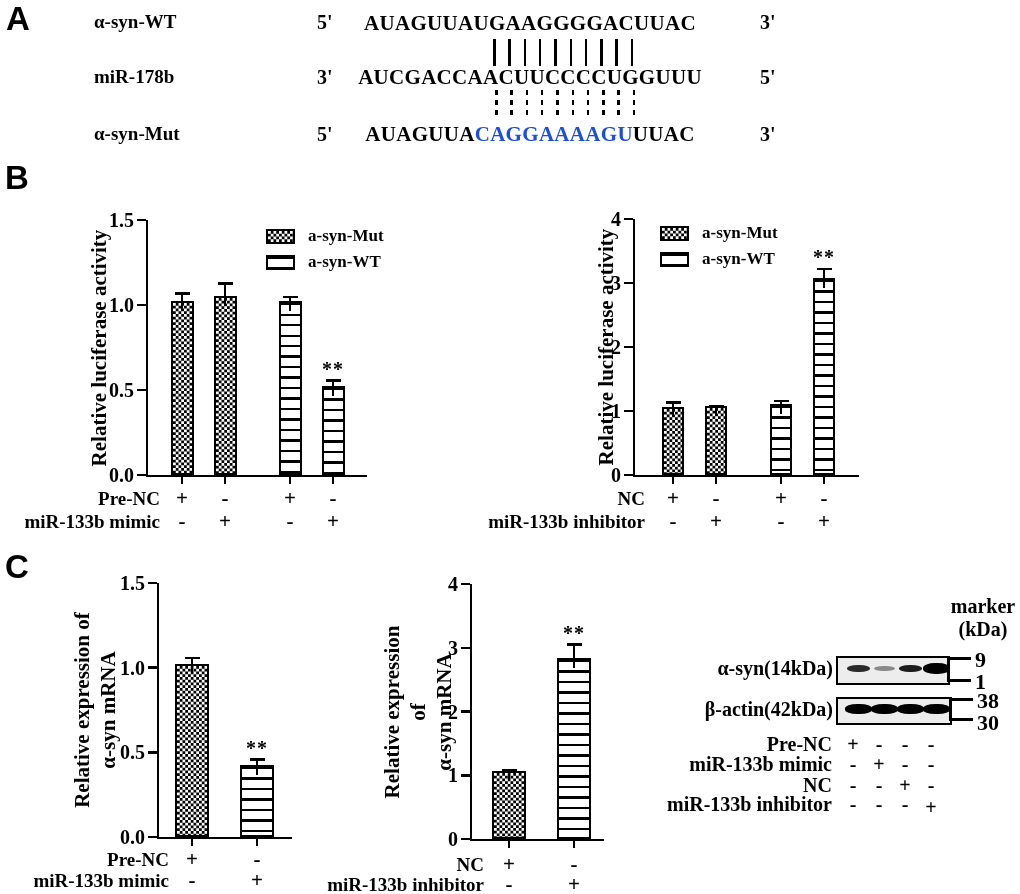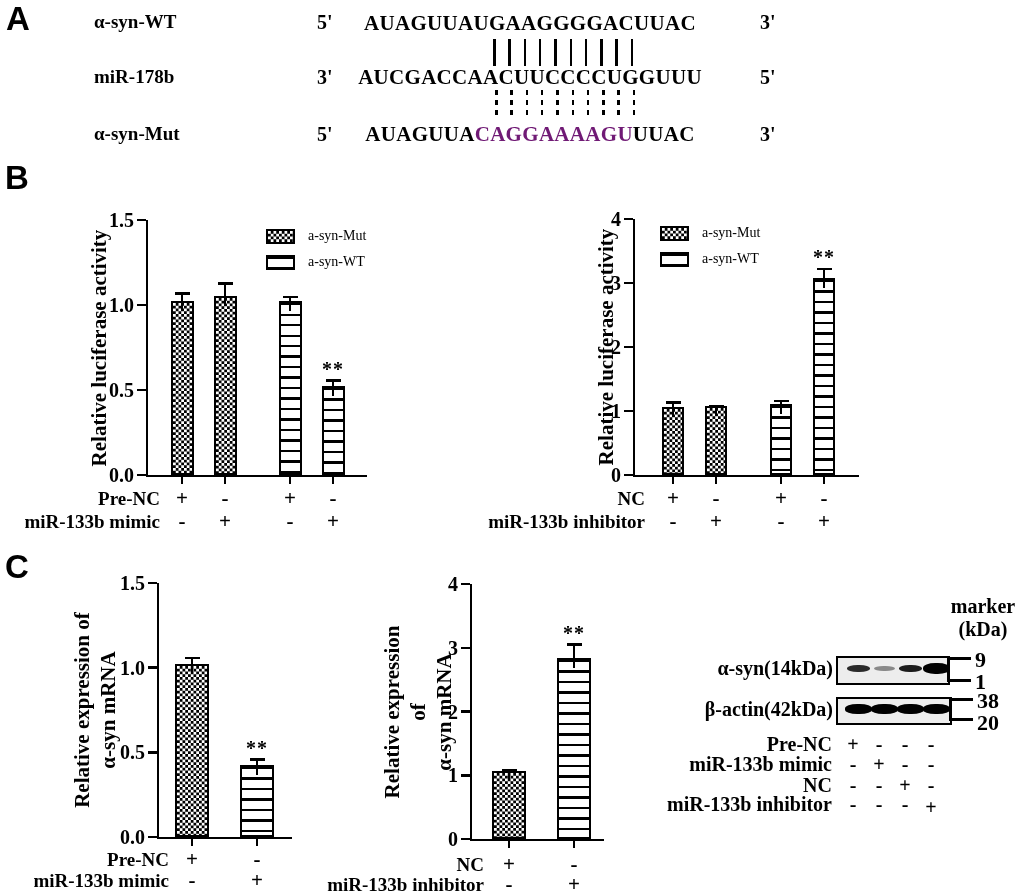--- a/index.html
+++ b/index.html
@@ -25,21 +25,21 @@
   .bar{position:absolute;border:2px solid #000;background-color:#fff;}
   .p-checker{background-image:conic-gradient(#000 25%,#fff 0 50%,#000 0 75%,#fff 0);
              background-size:5.5px 5.5px;}
   .p-hlines{background-image:repeating-linear-gradient(180deg,#000 0 2.2px,#fff 2.2px 10.5px);}
   .estem{position:absolute;width:2.5px;background:#000;}
   .ecap{position:absolute;height:2.5px;width:15px;background:#000;}
   .sig{position:absolute;text-align:center;font-weight:bold;font-size:20px;letter-spacing:1px;line-height:18px;}
   .legend{position:absolute;}
   .lrow{display:flex;align-items:center;height:26px;}
   .lsw{width:25px;height:11px;border:2px solid #000;margin-right:13px;}
-  .llab{font-weight:normal;font-size:14px;white-space:nowrap;}
+  .llab{font-weight:bold;font-size:17px;white-space:nowrap;}
   .xhead{position:absolute;width:330px;text-align:right;font-weight:bold;font-size:19px;
          line-height:22px;white-space:nowrap;}
   .xsign{position:absolute;width:28px;text-align:center;font-weight:bold;font-size:21px;line-height:22px;}
   
   .blotlab{position:absolute;width:290px;text-align:right;font-weight:bold;font-size:20px;
            line-height:25px;white-space:nowrap;}
   .blotbox{position:absolute;background:#ededed;border:2px solid #000;}
   .band{position:absolute;background:#000;border-radius:45%;filter:blur(.7px);}
   .mline{position:absolute;background:#000;}
   .mnum{position:absolute;font-weight:bold;font-size:22px;line-height:24px;}
@@ -60,21 +60,21 @@
       <div class="seqname" style="left: 94px; top: 9px;">α-syn-WT</div>
       <div class="prime" style="left: 317px; top: 9px;">5'</div>
       <div class="seq" style="left: 330px; top: 10px; width: 400px;"><span>AUAGUUAUGAAGGGGACUUAC</span></div>
       <div class="prime" style="left: 760px; top: 9px;">3'</div>
       <div class="seqname" style="left: 94px; top: 64px;">miR-178b</div>
       <div class="prime" style="left: 317px; top: 64px;">3'</div>
       <div class="seq" style="left: 330px; top: 64px; width: 400px;"><span>AUCGACCAACUUCCCCUGGUUU</span></div>
       <div class="prime" style="left: 760px; top: 64px;">5'</div>
       <div class="seqname" style="left: 94px; top: 121px;">α-syn-Mut</div>
       <div class="prime" style="left: 317px; top: 121px;">5'</div>
-      <div class="seq" style="left: 330px; top: 121px; width: 400px;"><span>AUAGUUA</span><span style="color: #701a75;">CAGGAAAAGU</span><span>UUAC</span></div>
+      <div class="seq" style="left: 330px; top: 121px; width: 400px;"><span>AUAGUUA</span><span style="color: #1d4ed8;">CAGGAAAAGU</span><span>UUAC</span></div>
       <div class="prime" style="left: 760px; top: 121px;">3'</div>
       <div class="bond" style="left: 493px; top: 39px; height: 27px;"></div>
       <div class="bond" style="left: 508.3px; top: 39px; height: 27px;"></div>
       <div class="bond" style="left: 523.6px; top: 39px; height: 27px;"></div>
       <div class="bond" style="left: 538.9px; top: 39px; height: 27px;"></div>
       <div class="bond" style="left: 554.2px; top: 39px; height: 27px;"></div>
       <div class="bond" style="left: 569.5px; top: 39px; height: 27px;"></div>
       <div class="bond" style="left: 584.8px; top: 39px; height: 27px;"></div>
       <div class="bond" style="left: 600.1px; top: 39px; height: 27px;"></div>
       <div class="bond" style="left: 615.4px; top: 39px; height: 27px;"></div>
@@ -265,21 +265,21 @@
       <div class="blotbox" style="left: 836px; top: 697px; width: 112px; height: 24px;">
         <div class="band" style="left: 6.5px; top: 5.25px; width: 27px; height: 9.5px; opacity: 1;"></div>
         <div class="band" style="left: 32.5px; top: 5.25px; width: 27px; height: 9.5px; opacity: 1;"></div>
         <div class="band" style="left: 58.5px; top: 5.25px; width: 27px; height: 9.5px; opacity: 1;"></div>
         <div class="band" style="left: 84.5px; top: 5.25px; width: 27px; height: 9.5px; opacity: 1;"></div>
       </div>
       <div class="mline" style="left: 949px; top: 698px; width: 2.5px; height: 22.5px;"></div>
       <div class="mline" style="left: 949px; top: 698px; width: 24px; height: 2.5px;"></div>
       <div class="mline" style="left: 949px; top: 718px; width: 24px; height: 2.5px;"></div>
       <div class="mnum" style="left: 977px; top: 689px;">38</div>
-      <div class="mnum" style="left: 977px; top: 711px;">20</div>
+      <div class="mnum" style="left: 977px; top: 711px;">30</div>
       <div class="tlab" style="left: 542px; top: 734px;">Pre-NC</div>
       <div class="tsign" style="left: 840px; top: 734px;">+</div>
       <div class="tsign" style="left: 866px; top: 734px;">-</div>
       <div class="tsign" style="left: 892px; top: 734px;">-</div>
       <div class="tsign" style="left: 918px; top: 734px;">-</div>
       <div class="tlab" style="left: 542px; top: 754px;">miR-133b mimic</div>
       <div class="tsign" style="left: 840px; top: 754px;">-</div>
       <div class="tsign" style="left: 866px; top: 754px;">+</div>
       <div class="tsign" style="left: 892px; top: 754px;">-</div>
       <div class="tsign" style="left: 918px; top: 754px;">-</div>

